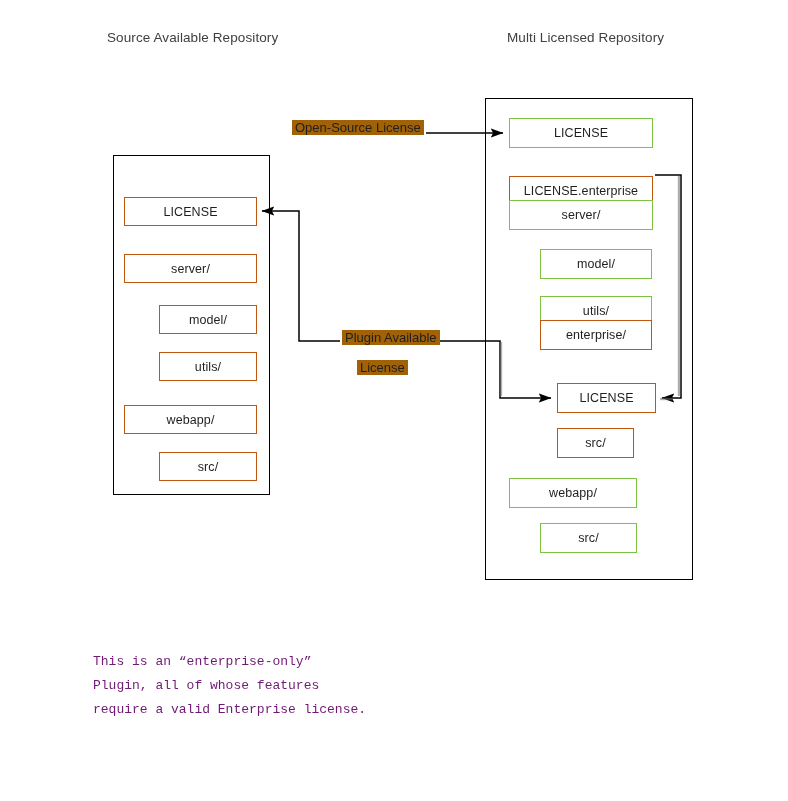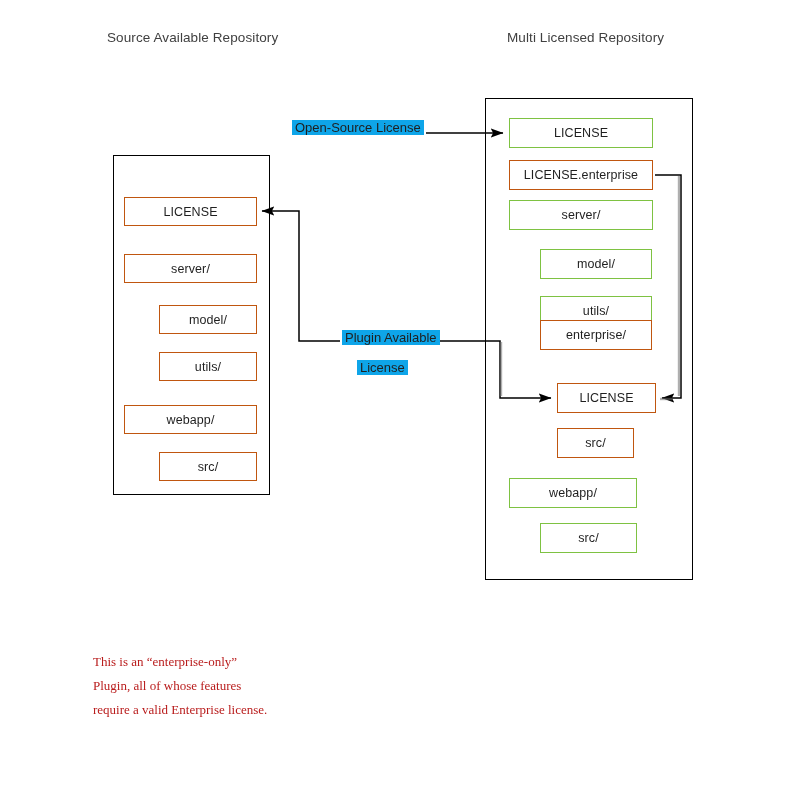--- a/index.html
+++ b/index.html
@@ -76,35 +76,35 @@
     z-index: 2;
   }
 
   
   .edge-label {
     position: absolute;
     font-size: 13px;
     font-family: "Liberation Sans", sans-serif;
     color: #1f1f1f;
     white-space: nowrap;
-    background: #0ea5e9;
+    background: #a16207;
     padding: 0 3px;
     z-index: 5;
   }
   #label-open-source { left: 292px; top: 120px; }
   #label-sa-line1    { left: 342px; top: 330px; }
   #label-sa-line2    { left: 357px; top: 360px; }
 
   
   .caption {
     position: absolute;
-    font-family: Liberation Serif, serif;
+    font-family: Liberation Mono, monospace;
     font-size: 13px;
     line-height: 24px;
-    color: #b91c1c;
+    color: #701a75;
     white-space: pre-line;
   }
   #caption-left  { left: 93px;  top: 650px; width: 310px; }
   #caption-right { left: 428px; top: 650px; width: 290px; }
 </style>
 </head>
 <body>
 
 <div id="canvas">
 
@@ -164,21 +164,21 @@
   <div class="node orange" style="left:124px; top:405px; width:133px; height:29px;">
     <span>webapp/</span>
   </div>
   <div class="node orange" style="left:159px; top:452px; width:98px; height:29px;">
     <span>src/</span>
   </div>
 
   <div class="node green" style="left:509px; top:118px; width:144px; height:30px;">
     <span>LICENSE</span>
   </div>
-  <div class="node orange" style="left:509px; top:160px; width:144px; height:30px;">
+  <div class="node orange" style="left:509px; top:176px; width:144px; height:30px;">
     <span>LICENSE.enterprise</span>
   </div>
   <div class="node green" style="left:509px; top:200px; width:144px; height:30px;">
     <span>server/</span>
   </div>
   <div class="node green" style="left:540px; top:249px; width:112px; height:30px;">
     <span>model/</span>
   </div>
   <div class="node green" style="left:540px; top:296px; width:112px; height:30px;">
     <span>utils/</span>

